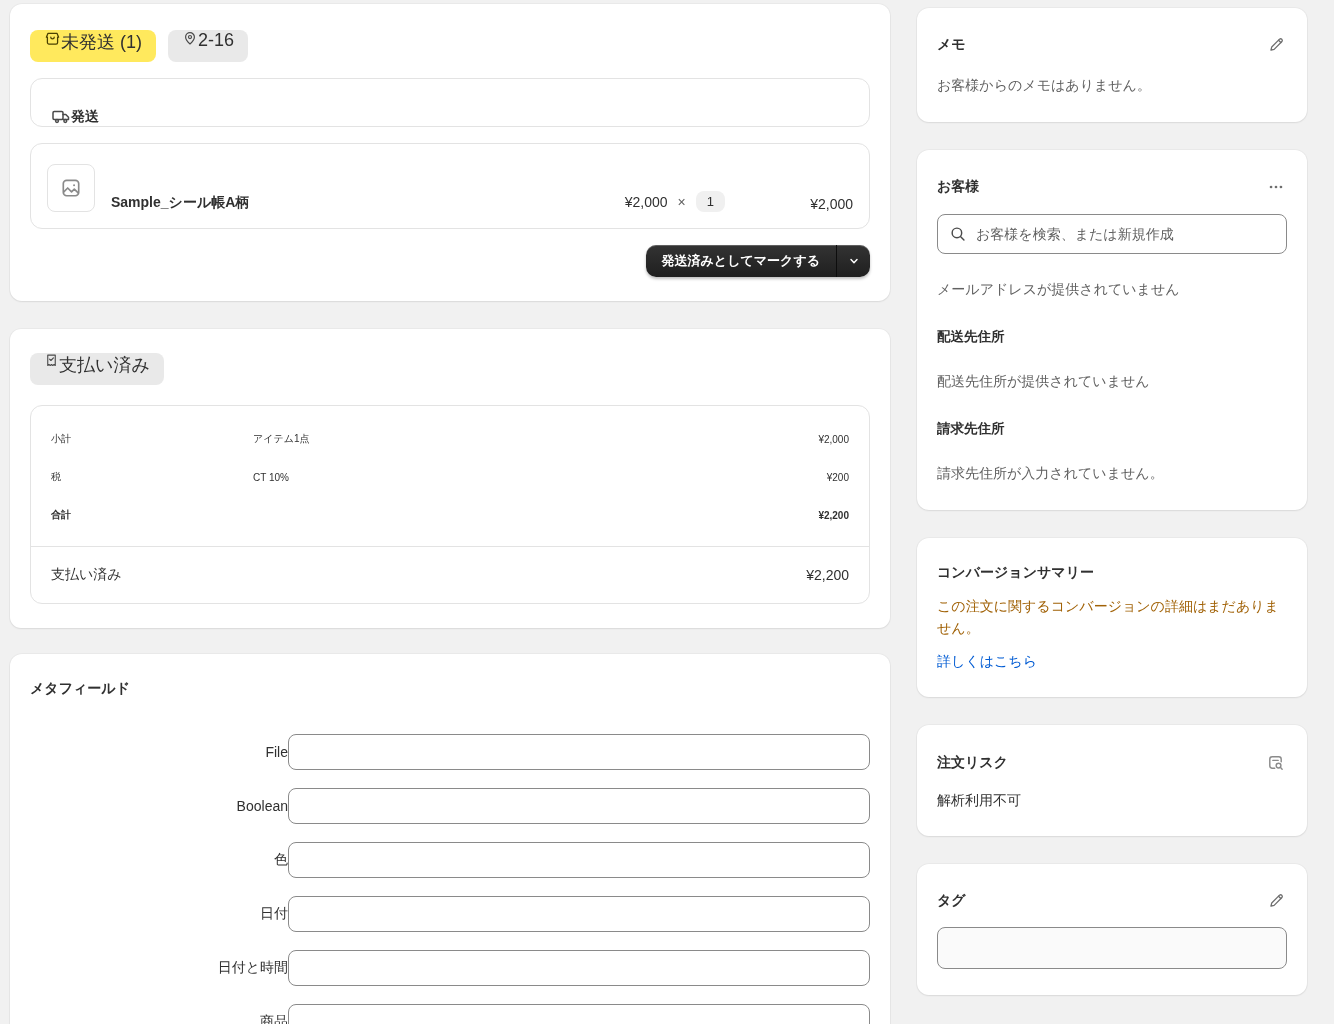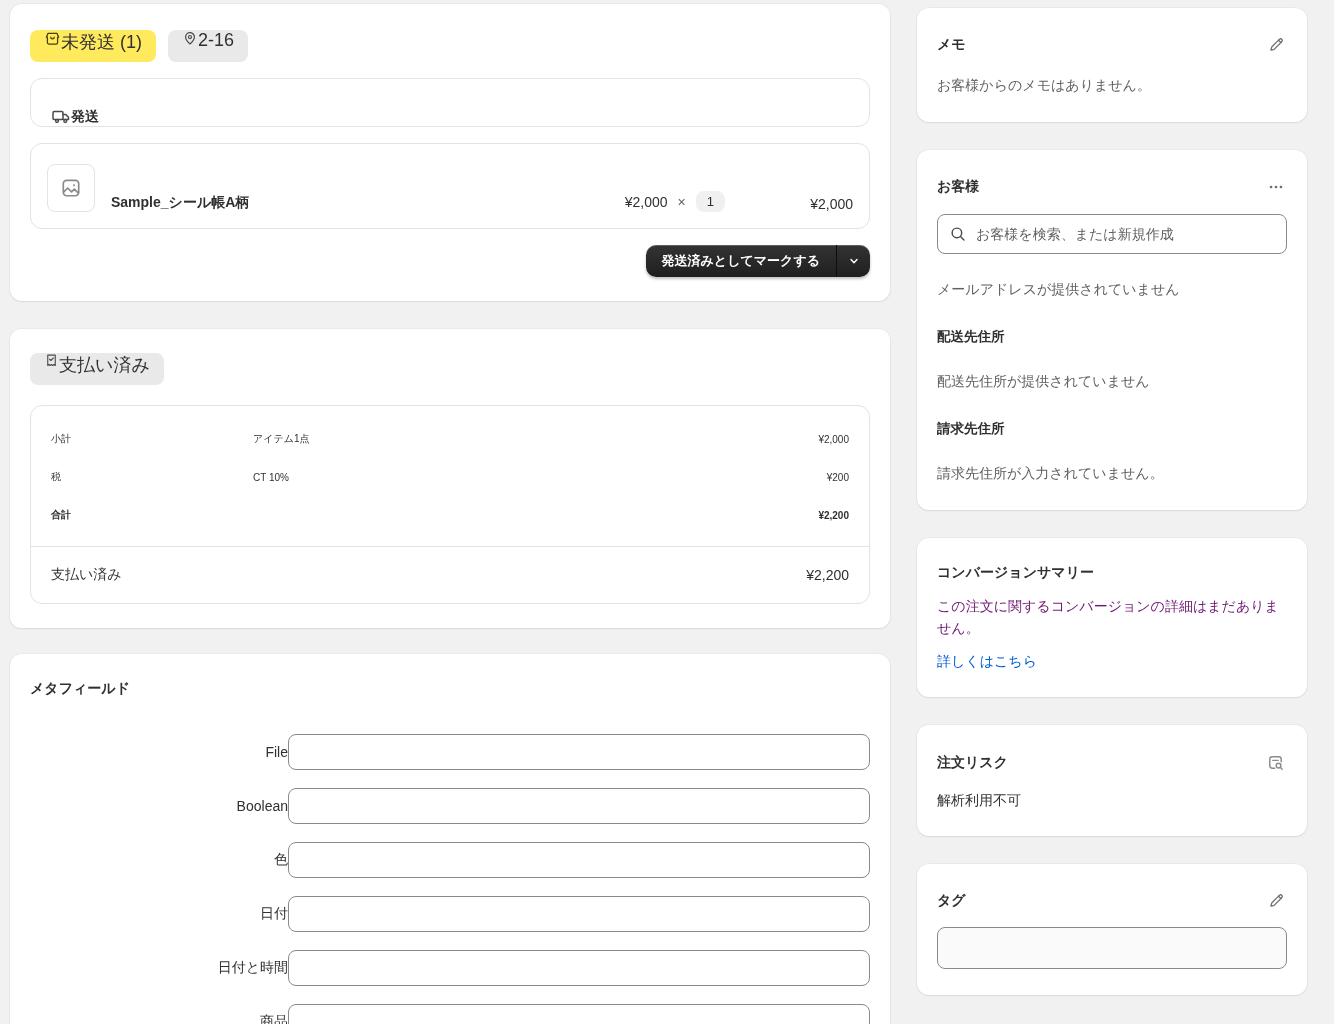--- a/index.html
+++ b/index.html
@@ -84,21 +84,21 @@
   .search-wrap { position:relative; margin-top:16px; }
   .search-input {
     width:100%; height:40px; border:1px solid #8a8a8a; border-radius:8px;
     padding:0 12px 0 38px; font-size:14px; background:#fff; outline:none;
     font-family:inherit; color:#303030;
   }
   .search-input::placeholder { color:#616161; }
   .search-icon-pos { position:absolute; left:12px; top:11px; }
   .sec-head { margin-top:28px; font-weight:700; font-size:13.5px; }
   .sec-text { margin-top:25px; }
-  .conv-text { margin-top:14px; font-size:14px; line-height:1.55; color:#701a75; }
+  .conv-text { margin-top:14px; font-size:14px; line-height:1.55; color:#a16207; }
   .link { margin-top:14px; display:inline-block; color:#005bd3; font-size:14px; text-decoration:none; cursor:pointer; }
   .tag-input {
     margin-top:16px; width:100%; height:42px; border:1px solid #8a8a8a;
     border-radius:8px; background:#fafafa; outline:none; padding:0 12px;
     font-size:14px; font-family:inherit;
   }
   svg { display:block; }
 </style>
 </head>
 <body>

